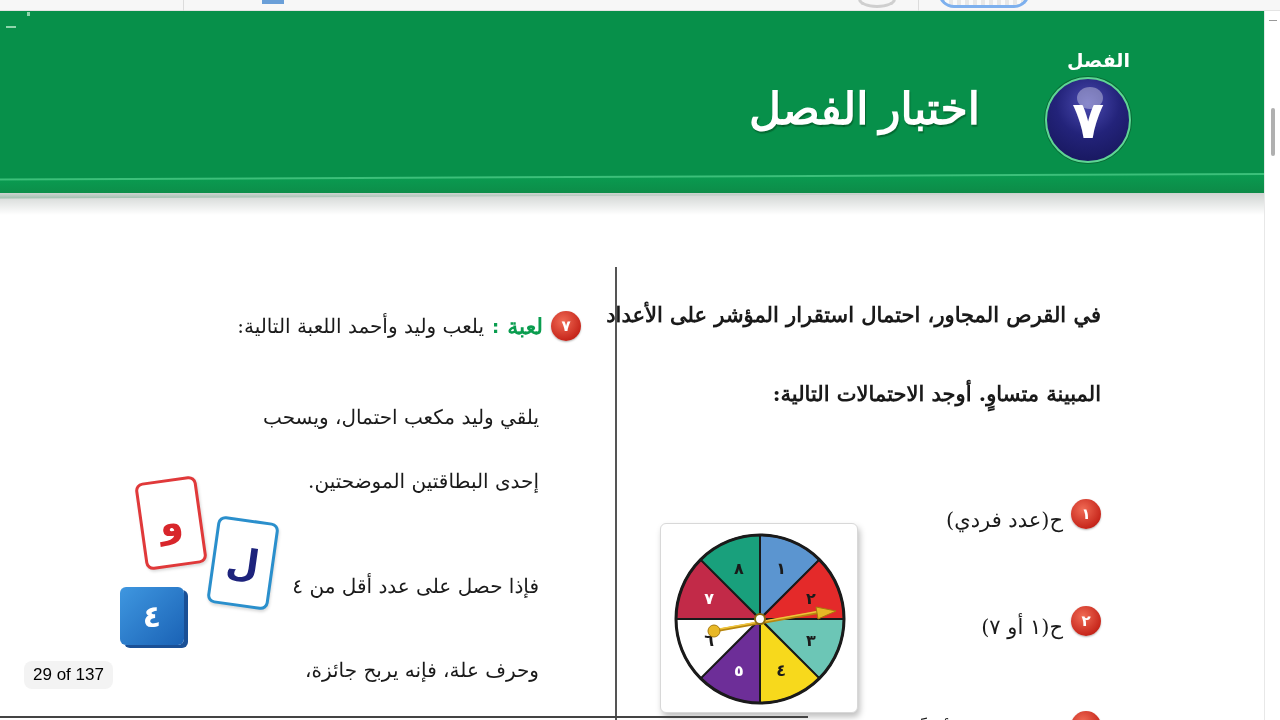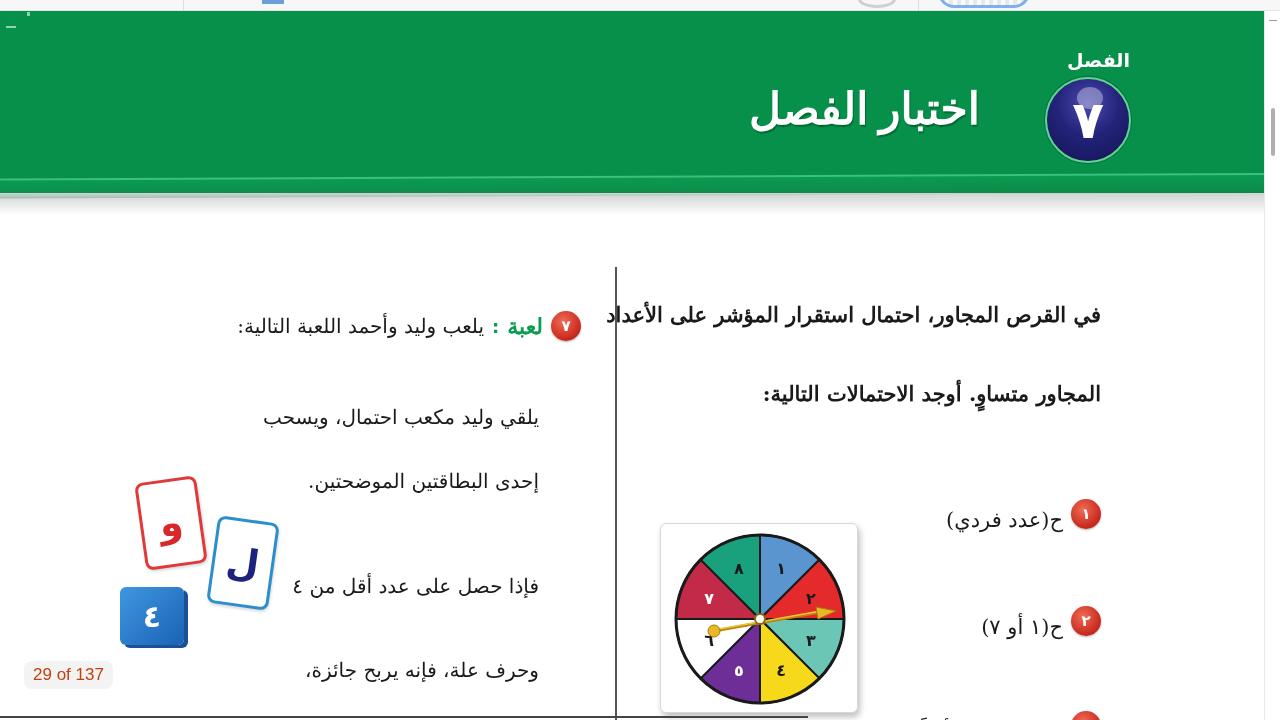--- a/index.html
+++ b/index.html
@@ -55,21 +55,21 @@
   .gl1 { top: 394px; }
   .gl2 { top: 458px; }
   .gl3 { top: 563px; }
   .gl4 { top: 647px; }
 
   .card { position: absolute; width: 62px; height: 88px; background: #fff; border-radius: 8px; display: flex; align-items: center; justify-content: center; font-size: 38px; font-weight: bold; font-family: "DejaVu Sans", sans-serif; }
   .card-waw { left: 140px; top: 468px; border: 3px solid #e0393a; color: #d8262b; transform: rotate(-8deg); box-shadow: 1px 2px 3px rgba(0,0,0,0.15); }
   .card-lam { left: 212px; top: 508px; border: 3px solid #2a8fcc; color: #1d237c; transform: rotate(8deg); box-shadow: 1px 2px 3px rgba(0,0,0,0.15); }
   .die { position: absolute; left: 120px; top: 576px; width: 64px; height: 58px; background: linear-gradient(135deg, #3f97e0, #1a62b5); border-radius: 6px; color: #fff; font-size: 30px; font-weight: bold; display: flex; align-items: center; justify-content: center; box-shadow: 4px 3px 0 #1a5096; font-family: "DejaVu Sans", sans-serif; }
 
-  .page-indicator { position: absolute; left: 24px; top: 661px; padding: 4px 9px; background: #f3f3f3; border-radius: 8px; color: #c2410c; font-size: 17px; font-family: "Liberation Sans", sans-serif; }
+  .page-indicator { position: absolute; left: 24px; top: 661px; padding: 4px 9px; background: #f3f3f3; border-radius: 8px; color: #000000; font-size: 17px; font-family: "Liberation Sans", sans-serif; }
 </style>
 </head>
 <body>
 
 <div class="topbar">
   <div class="tb-sep" style="left:183px"></div>
   <div class="tb-blue"></div>
   <div class="tb-sep" style="left:918px"></div>
   <div class="tb-circle"></div>
   <div class="tb-pill"></div>
@@ -83,21 +83,21 @@
 
   <div class="chapter-label">الفصل</div>
   <div class="chapter-badge">
     <span style="position:relative;">٧</span>
   </div>
   <div class="page-title">اختبار الفصل</div>
 
   <div class="divider"></div>
 
   <div class="rtl intro-line intro-1">في القرص المجاور، احتمال استقرار المؤشر على الأعداد</div>
-  <div class="rtl intro-line intro-2">المجاور متساوٍ. أوجد الاحتمالات التالية:</div>
+  <div class="rtl intro-line intro-2">المبينة متساوٍ. أوجد الاحتمالات التالية:</div>
 
   <div class="q-item q1">
     <span class="q-num">١</span>
     <span class="q-text">ح(عدد فردي)</span>
   </div>
   <div class="q-item q2">
     <span class="q-num">٢</span>
     <span class="q-text">ح(١ أو ٧)</span>
   </div>
   <div class="q-item q3">

